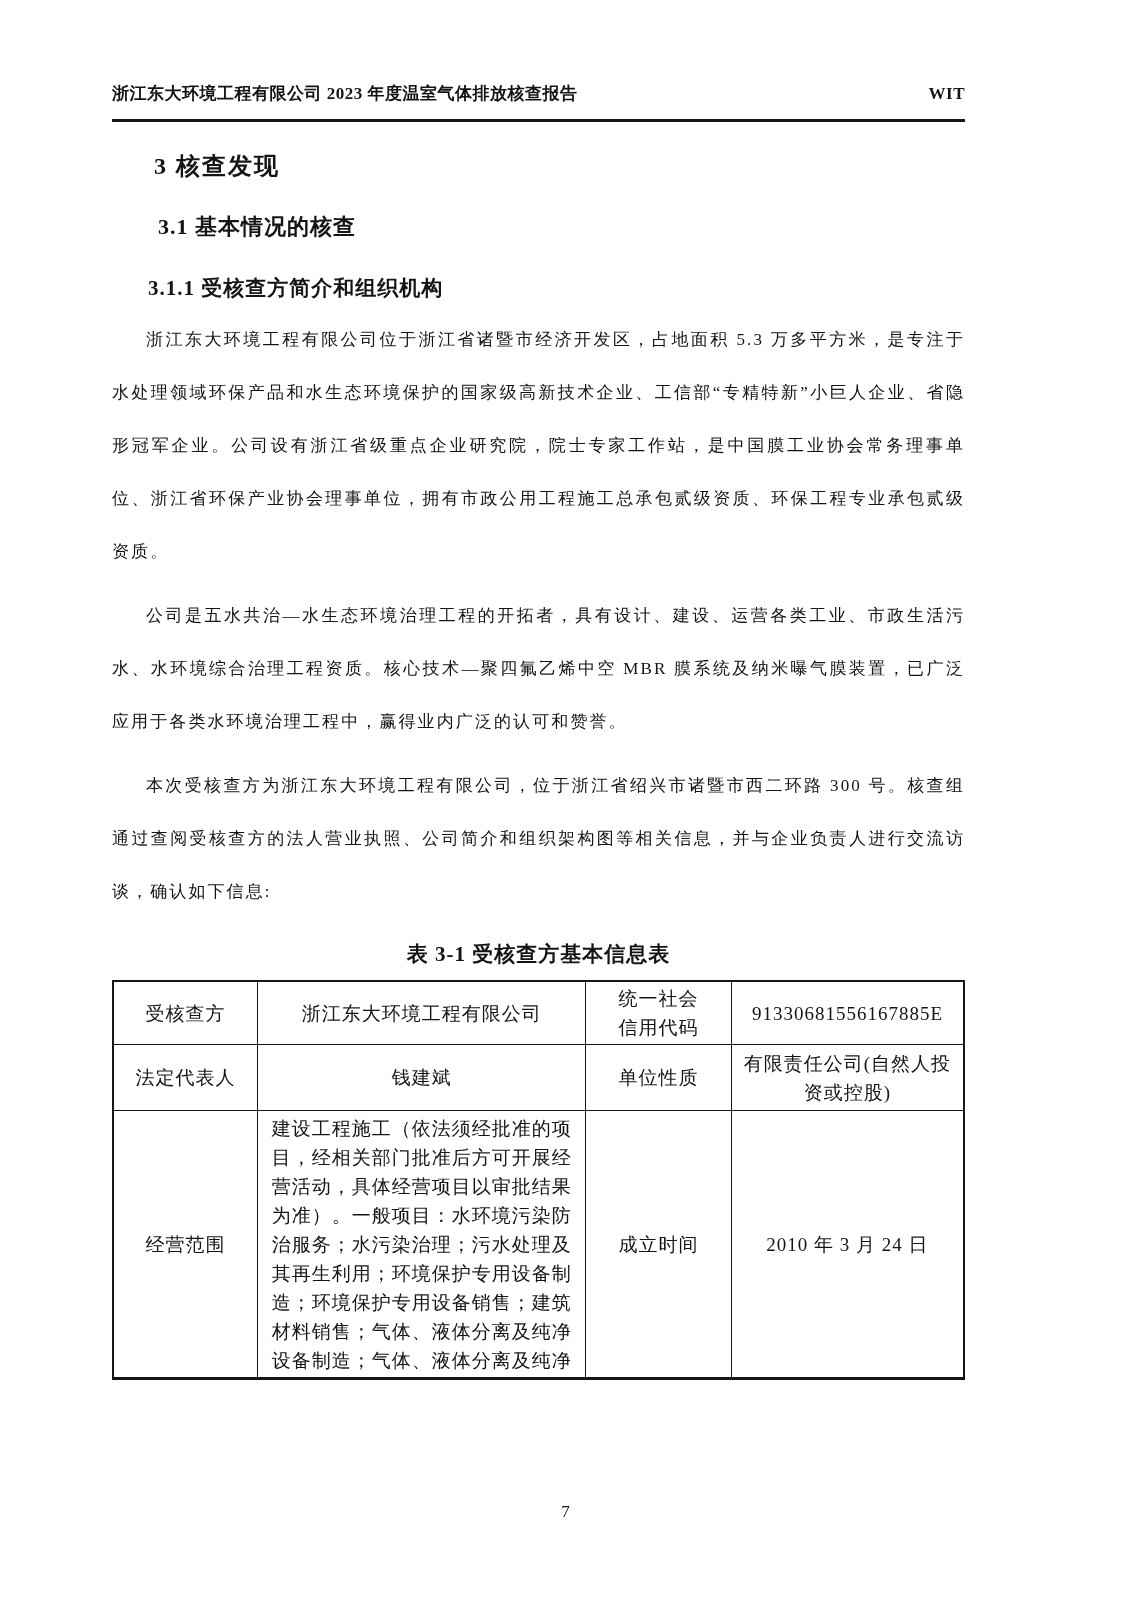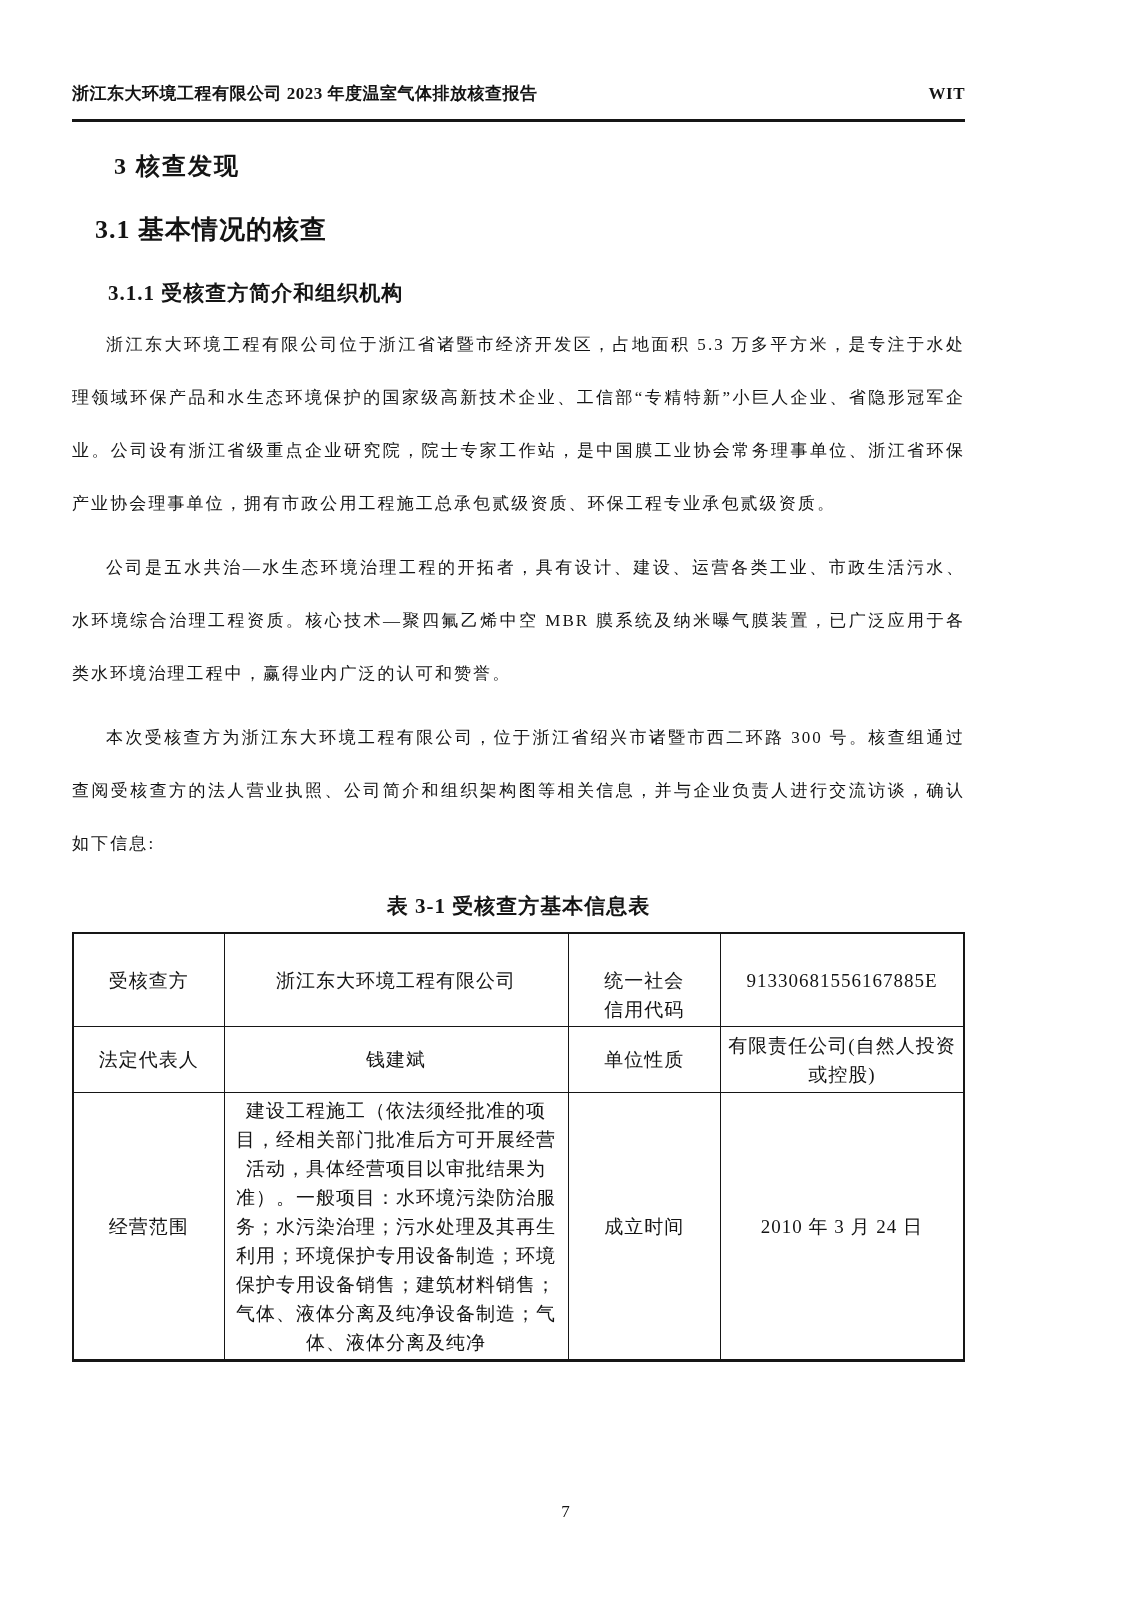--- a/index.html
+++ b/index.html
@@ -3,31 +3,31 @@
 <meta charset="utf-8">
 <style>
   html,body{margin:0;padding:0;}
   body{
     width:1131px;height:1600px;background:#ffffff;color:#141414;
     font-family:"Liberation Serif","DejaVu Serif",serif;
     position:relative;overflow:hidden;
   }
   .page{
     box-sizing:border-box;
-    padding:82px 166px 0 72px;
+    padding:82px 166px 0 112px;
   }
   
   .hdr{
     display:flex;justify-content:space-between;align-items:baseline;
     font-weight:bold;font-size:17px;letter-spacing:0.5px;
   }
   .hdr-rule{border:none;border-top:3px solid #161616;margin:14px 0 0 0;}
   
   .h1{font-size:24px;font-weight:bold;margin:28px 0 0 42px;letter-spacing:2px;}
-  .h2{font-size:26px;font-weight:bold;margin:30px 0 0 23px;letter-spacing:1px;}
+  .h2{font-size:22px;font-weight:bold;margin:30px 0 0 46px;letter-spacing:1px;}
   .h3{font-size:21px;font-weight:bold;margin:32px 0 0 36px;letter-spacing:1px;}
   
   .para{
     font-size:17px;line-height:53px;letter-spacing:2.1px;
     text-align:justify;text-indent:2em;
     margin:11px 0 0 0;
   }
   
   .tbl-caption{
     text-align:center;font-weight:bold;font-size:21px;letter-spacing:1px;
@@ -42,21 +42,21 @@
     font-size:19px;letter-spacing:1px;line-height:29px;
     text-align:center;vertical-align:middle;
     padding:2px 4px;overflow:hidden;
   }
   .col0{width:16.6%;} .col1{width:39.2%;} .col2{width:16.8%;} .col3{width:27.4%;}
   tr.r0{height:63px;} tr.r1{height:66px;} tr.r2{height:268px;}
   td.code{font-size:21px;letter-spacing:0;}
   td.scope{
     text-align:justify;vertical-align:top;padding:2px 5px;
   }
-  .w4{display:inline-block;width:4.3em;vertical-align:middle;margin-top:30px;}
+  .w4{display:inline-block;width:4.3em;vertical-align:middle;}
   
   .footer{
     position:absolute;left:0;bottom:78px;width:100%;
     text-align:center;font-size:17px;
   }
 </style>
 </head>
 <body>
 
 <div class="page">

